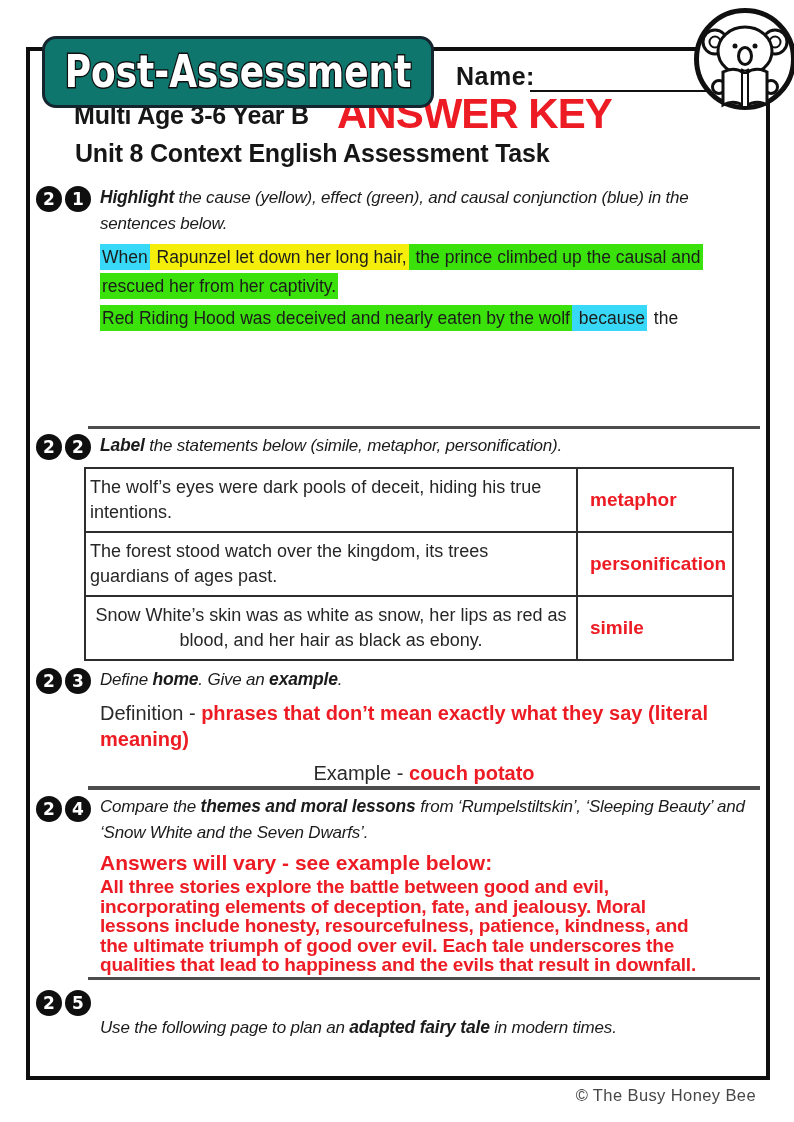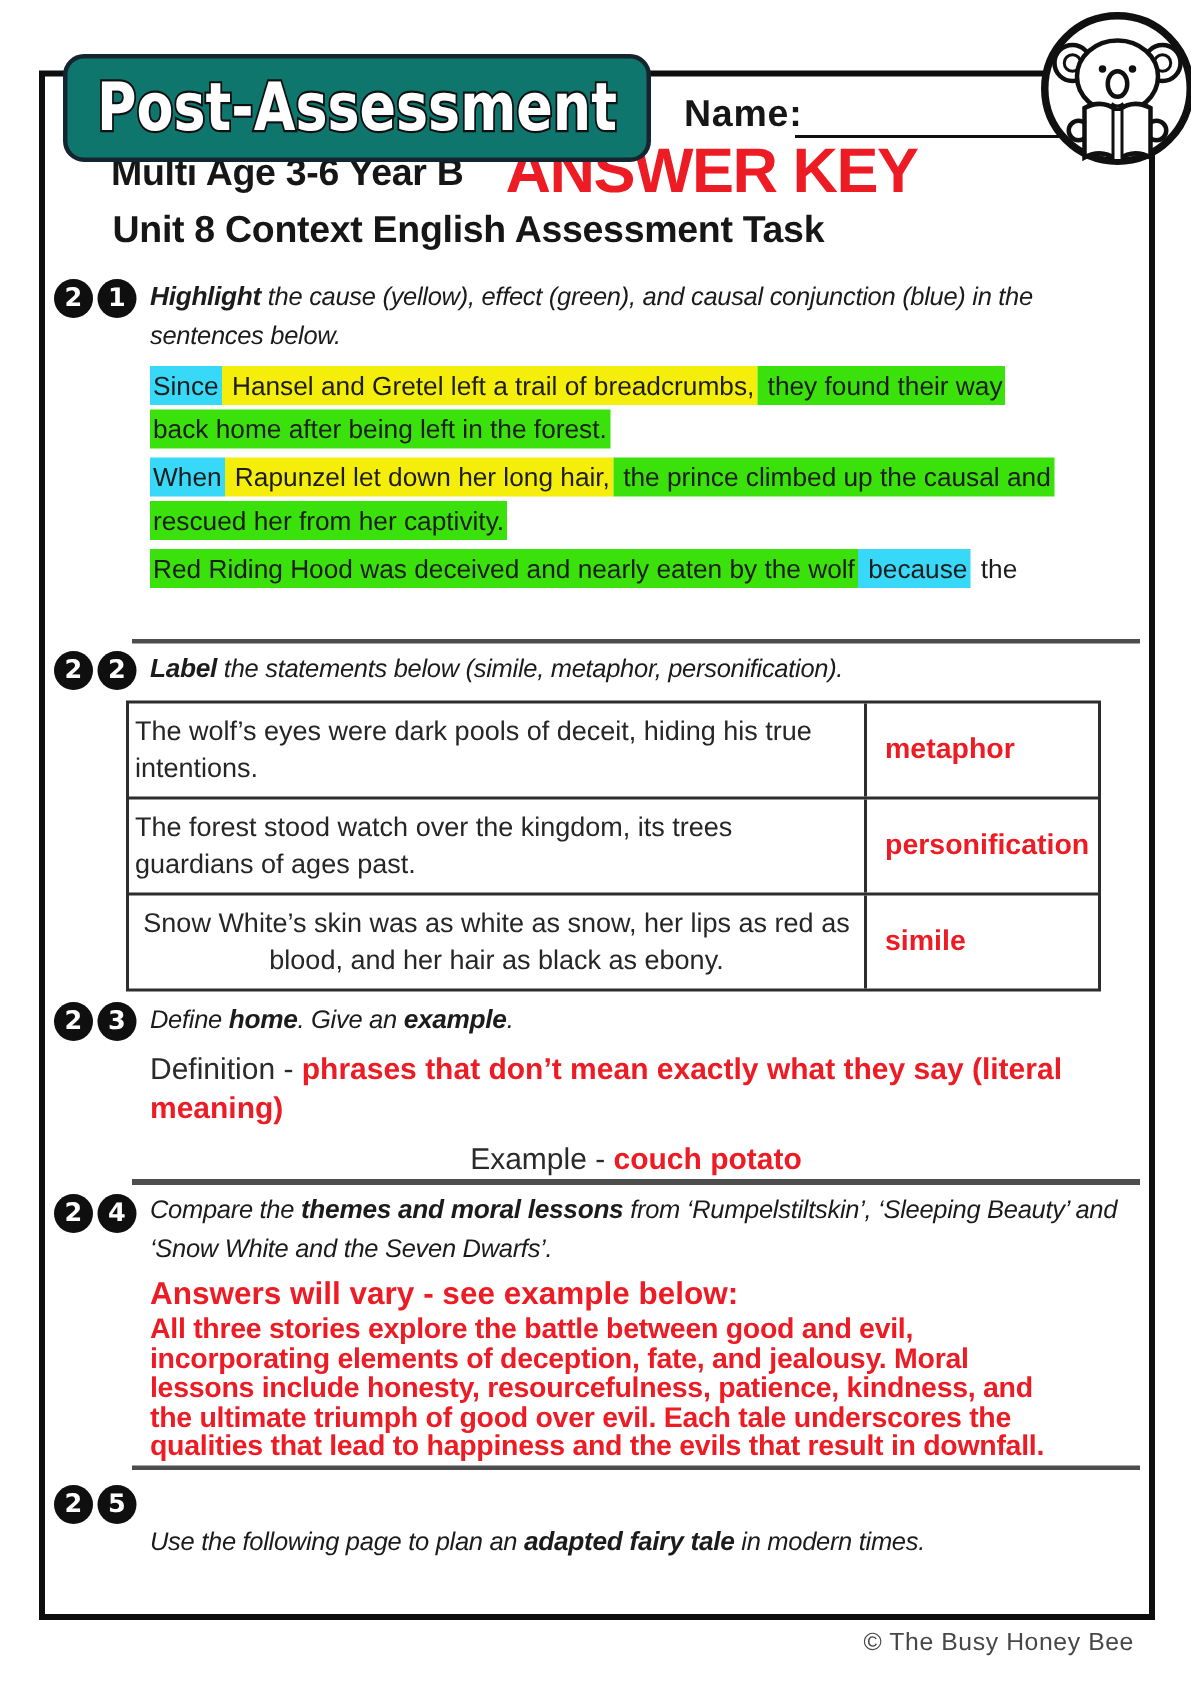--- a/index.html
+++ b/index.html
@@ -104,21 +104,20 @@
 
 <div class="abs qnum" style="left:36px;top:186px;">
   <span>2</span>
   <span>1</span>
 </div>
 <div class="abs prompt" style="left:100px;top:184px;width:648px;">
   <b>Highlight</b><span> the cause (yellow), effect (green), and causal conjunction (blue) in the sentences below.</span>
 </div>
 
 <div class="abs sentences">
-  <div class="sentence"><span class="hl hl-blue">Since</span><span class="hl hl-yellow"> Hansel and Gretel left a trail of breadcrumbs,</span><span class="hl hl-green"> they found their way</span><br><span class="hl hl-green">back home after being left in the forest.</span></div>
   <div class="sentence"><span class="hl hl-blue">When</span><span class="hl hl-yellow"> Rapunzel let down her long hair,</span><span class="hl hl-green"> the prince climbed up the causal and</span><br><span class="hl hl-green">rescued her from her captivity.</span></div>
   <div class="sentence"><span class="hl hl-green">Red Riding Hood was deceived and nearly eaten by the wolf</span><span class="hl hl-blue"> because</span><span class="hl hl-none"> the</span><br></div>
 </div>
 
 <div class="abs divider" style="left:88px;top:426px;width:672px;"></div>
 
 <div class="abs qnum" style="left:36px;top:434px;">
   <span>2</span>
   <span>2</span>
 </div>

